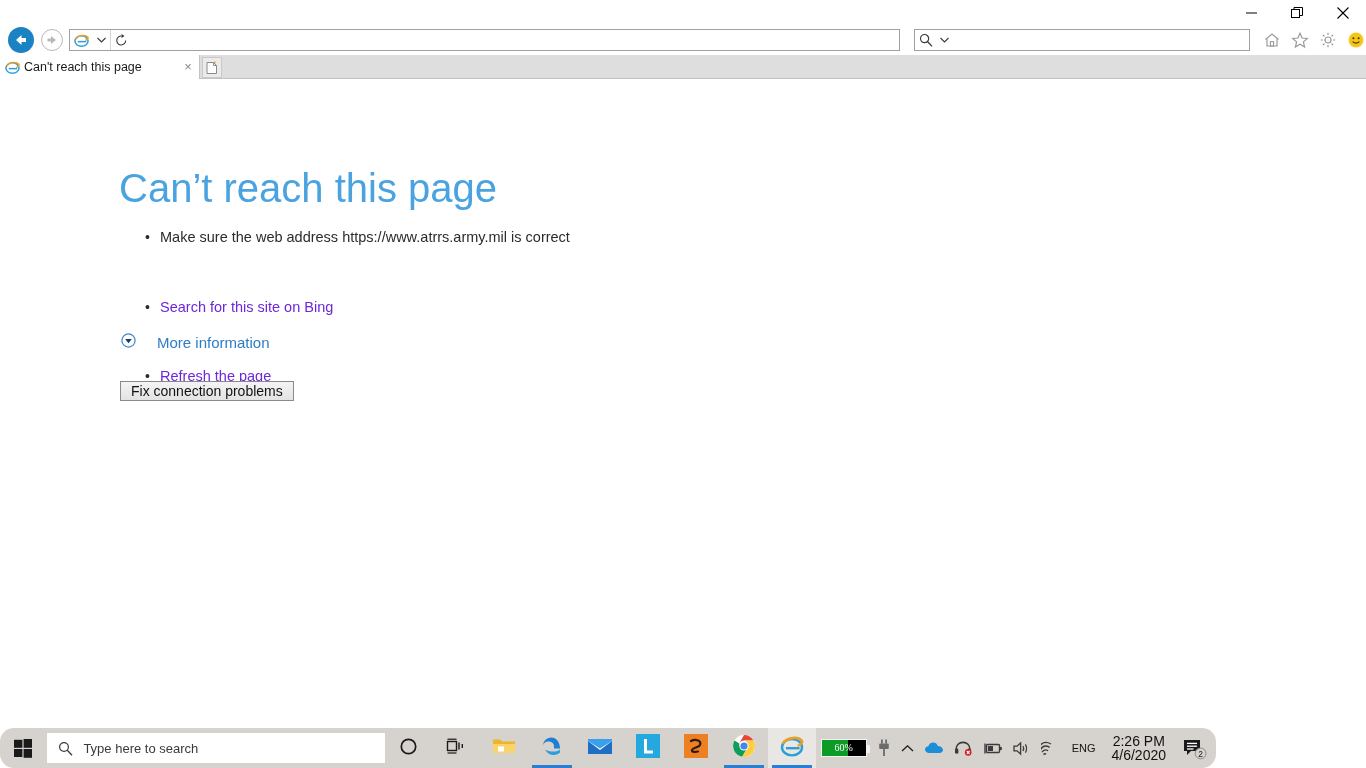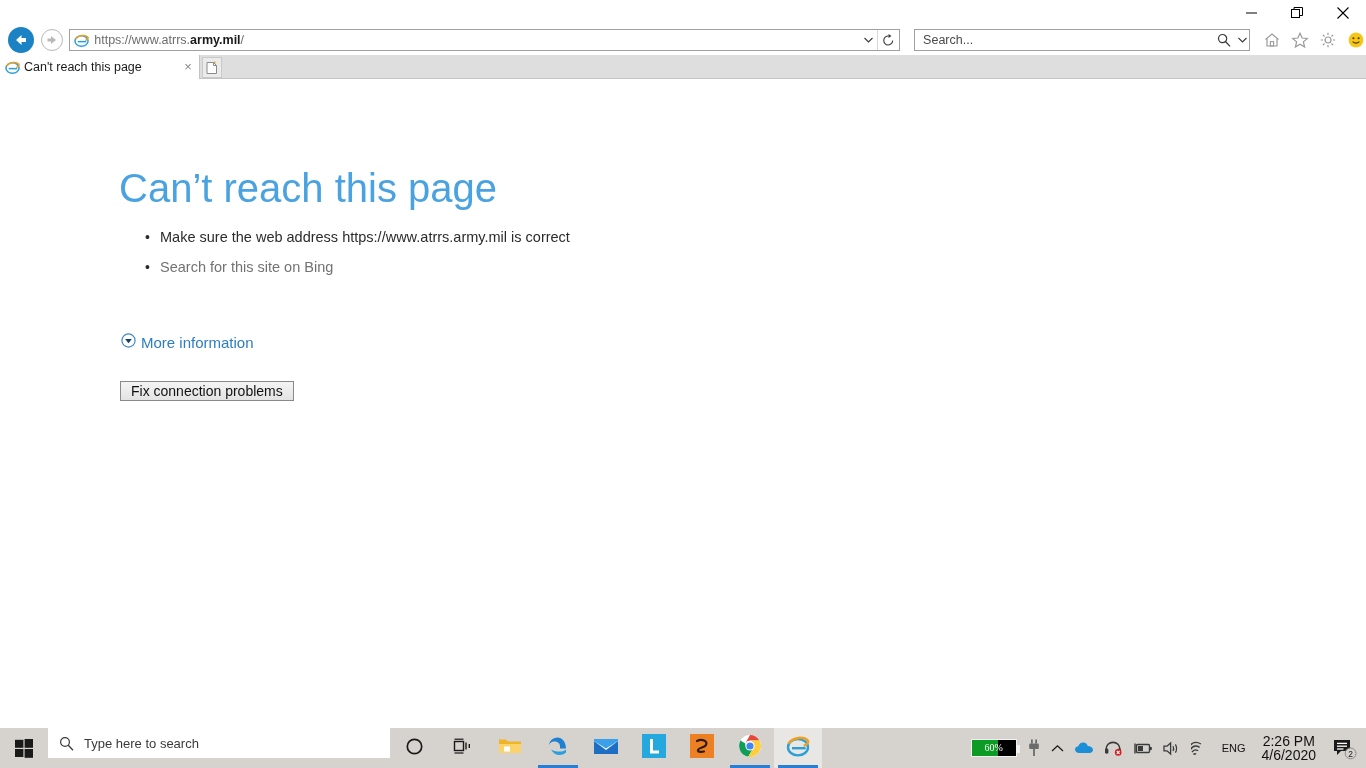--- a/index.html
+++ b/index.html
@@ -123,44 +123,44 @@
     list-style: none;
   }
   .err-list li {
     font-size: 14.5px; color: #2b2b2b; line-height: 29.5px;
     position: relative; padding-left: 15px; white-space: nowrap;
   }
   .err-list li::before {
     content: "\2022"; position: absolute; left: 0; top: 0;
     color: #2b2b2b; font-size: 14px;
   }
-  .err-list li.link { color: #737373; }
+  .err-list li.link { color: #6d28d9; margin-top: 40px; }
   .err-list li.link::before { color: #2b2b2b; }
 
   .moreinfo {
     position: absolute; left: 121px; top: 253px;
-    display: flex; align-items: center; gap: 5px;
+    display: flex; align-items: center; gap: 21px;
   }
   .moreinfo-label { font-size: 15px; color: #2d7dc4; white-space: nowrap; }
 
   .fixbtn {
     position: absolute; left: 120px; top: 301px;
     height: 20px; padding: 0 10px;
     border: 1px solid #8a8a8a;
     background: linear-gradient(to bottom, #f4f4f4 0%, #e3e3e3 100%);
     font-size: 14px; color: #111; line-height: 18px;
     font-family: "Liberation Sans", sans-serif;
     white-space: nowrap;
   }
 
   
   .taskbar {
-    position: absolute; bottom: 0; left: 0; width: 1366px; height: 40px;
+    position: absolute; bottom: 0; left: 0; width: 1216px; height: 40px;
     background: #d6d3ce;
-    display: flex; 
+    display: flex; align-items: center; border-radius: 14px;
   }
   .startbtn {
     width: 48px; height: 40px; display:flex; align-items:center; justify-content:center;
   }
   .tb-search {
     width: 342px; height: 30px; background: #ffffff;
     display: flex; align-items: center; margin-left: 0px;
   }
   .tb-search-glass { width: 36px; display:flex; align-items:center; justify-content:center; }
   .tb-search-text { font-size: 13px; color: #3a3a3a; }
@@ -247,38 +247,34 @@
   </div>
 
   <div class="addressbar">
     <div class="addr-favicon">
       <svg width="15" height="15" viewBox="0 0 16 16">
         <ellipse cx="8" cy="8.6" rx="7" ry="5.6" fill="none" stroke="#2a9fd8" stroke-width="1.6"></ellipse>
         <path d="M1.5 6.5 C5 2 12 1.6 14.6 4.2 C15.8 5.6 14 7.4 12 7.8" fill="none" stroke="#f0a020" stroke-width="1.6"></path>
         <path d="M4 9.2 L13 9.2" stroke="#2a9fd8" stroke-width="1.6"></path>
       </svg>
     </div>
-    <div class="addr-url">
-      <span>https://www.atrrs.</span><b>army.mil</b><span>/</span>
-    </div>
     <div class="addr-dropdown">
       <svg width="9" height="6" viewBox="0 0 9 6">
           <path d="M0.5 1 L4.5 5 L8.5 1" fill="none" stroke="#3a3a3a" stroke-width="1.1"></path>
         </svg>
     </div>
     <div class="addr-refresh">
       <svg width="13" height="13" viewBox="0 0 14 14">
         <path d="M11.5 7 A4.8 4.8 0 1 1 7 2.2" fill="none" stroke="#3a3a3a" stroke-width="1.2"></path>
         <path d="M7 0 L7 4.4 L10.2 2.2 Z" fill="#3a3a3a"></path>
       </svg>
     </div>
   </div>
 
   <div class="searchbar">
-    <div class="search-text" placeholder="Search...">Search...</div>
     <div class="search-glass">
       <svg width="14" height="14" viewBox="0 0 14 14">
         <circle cx="5.6" cy="5.6" r="4.1" fill="none" stroke="#3a3a3a" stroke-width="1.2"></circle>
         <line x1="8.7" y1="8.7" x2="13" y2="13.4" stroke="#3a3a3a" stroke-width="1.3"></line>
       </svg>
     </div>
     <div class="search-caret">
       <svg width="9" height="6" viewBox="0 0 9 6">
           <path d="M0.5 1 L4.5 5 L8.5 1" fill="none" stroke="#3a3a3a" stroke-width="1.1"></path>
         </svg>
@@ -340,20 +336,21 @@
   </div>
 </div>
 
 <div class="page">
 
   <h1 class="err-title">Can’t reach this page</h1>
 
   <ul class="err-list">
     <li>Make sure the web address https://www.atrrs.army.mil is correct</li>
     <li class="link">Search for this site on Bing</li>
+    <li class="link">Refresh the page</li>
   </ul>
 
   <div class="moreinfo">
     <span>
       <svg width="15" height="15" viewBox="0 0 15 15">
         <circle cx="7.5" cy="7.5" r="6.6" fill="#ffffff" stroke="#3f86c9" stroke-width="1.2"></circle>
         <path d="M4.2 6 L10.8 6 L7.5 10.2 Z" fill="#123d66"></path>
       </svg>
     </span>
     <span class="moreinfo-label">More information</span>

